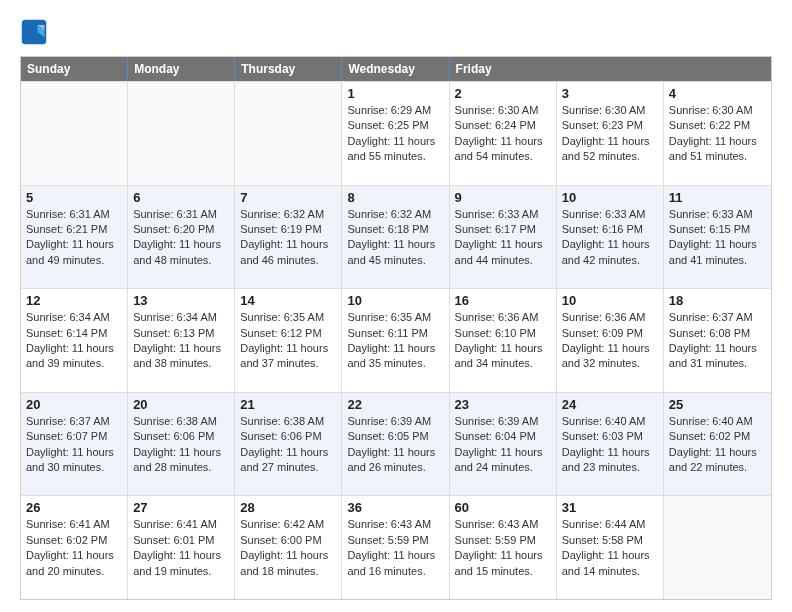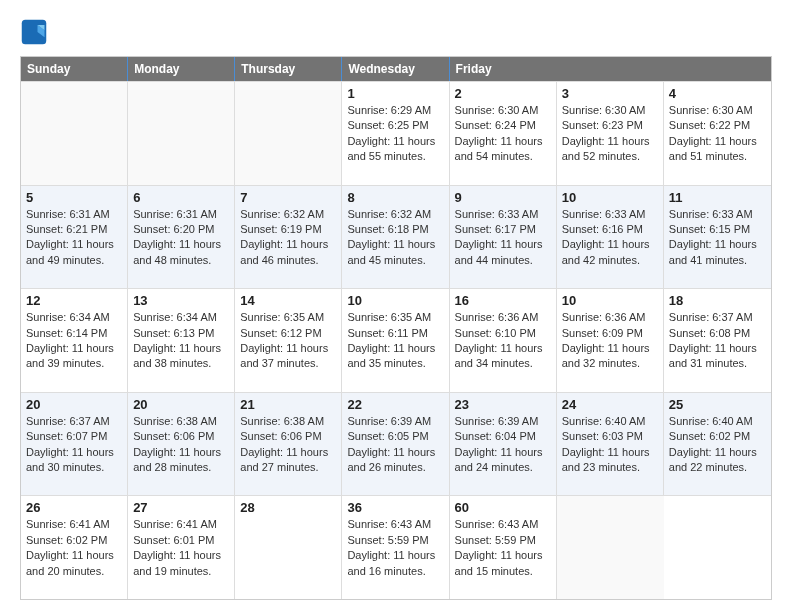--- a/index.html
+++ b/index.html
@@ -312,30 +312,39 @@
 Daylight: 11 hours and 20 minutes.</div>
           </div>
           <div class="cal-cell">
             <div class="cell-day">27</div>
             <div class="cell-info" style="white-space: pre-line;">Sunrise: 6:41 AM
 Sunset: 6:01 PM
 Daylight: 11 hours and 19 minutes.</div>
           </div>
           <div class="cal-cell">
             <div class="cell-day">28</div>
+            <div class="cell-info" style="white-space: pre-line;">Sunrise: 6:42 AM
+Sunset: 6:00 PM
+Daylight: 11 hours and 18 minutes.</div>
           </div>
           <div class="cal-cell">
             <div class="cell-day">36</div>
             <div class="cell-info" style="white-space: pre-line;">Sunrise: 6:43 AM
 Sunset: 5:59 PM
 Daylight: 11 hours and 16 minutes.</div>
           </div>
           <div class="cal-cell">
             <div class="cell-day">60</div>
             <div class="cell-info" style="white-space: pre-line;">Sunrise: 6:43 AM
 Sunset: 5:59 PM
 Daylight: 11 hours and 15 minutes.</div>
+          </div>
+          <div class="cal-cell">
+            <div class="cell-day">31</div>
+            <div class="cell-info" style="white-space: pre-line;">Sunrise: 6:44 AM
+Sunset: 5:58 PM
+Daylight: 11 hours and 14 minutes.</div>
           </div>
           <div class="cal-cell empty"></div>
         </div>
       </div>
   </div>
 </div>
 
 </body></html>

